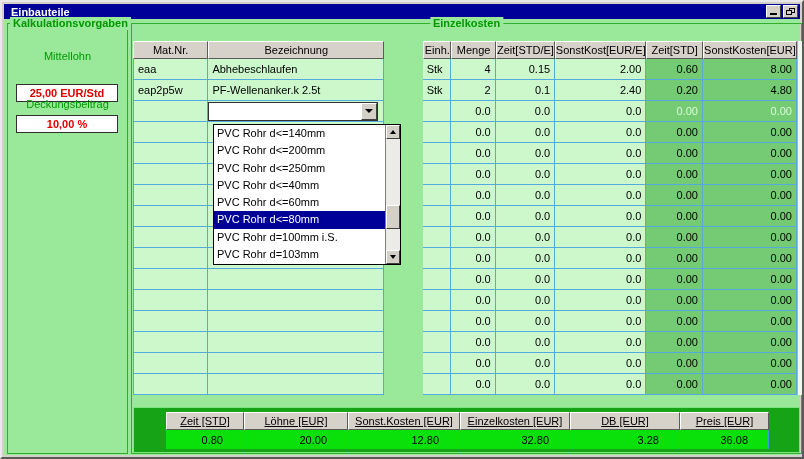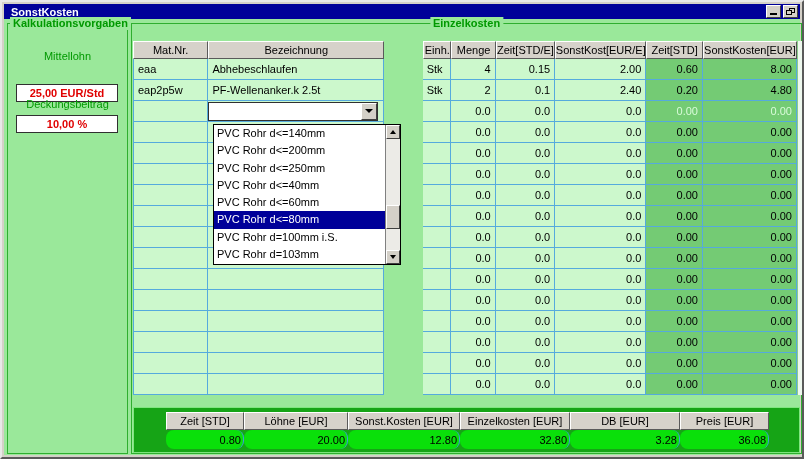--- a/index.html
+++ b/index.html
@@ -103,37 +103,37 @@
   }
   
   .summary{
     position:absolute;left:1px;top:383px;width:667px;height:46px;box-sizing:border-box;
     background:var(--summary-bg,#16a416);border:1px solid #7fe67f;
   }
   .sum-hrow{position:absolute;left:32px;top:4px;display:flex;}
   .sum-hdr{
     box-sizing:border-box;height:18px;background:#d6d2ca;
     border:1px solid;border-color:#ffffff #5a5a5a #5a5a5a #ffffff;
-    display:flex;align-items:center;justify-content:center;white-space:nowrap;cursor:pointer;
+    display:flex;align-items:center;justify-content:center;white-space:nowrap;cursor:pointer;text-decoration:underline;
   }
   .sum-vrow{position:absolute;left:32px;top:22px;display:flex;height:19px;}
   .sum-val{
     box-sizing:border-box;background:var(--summary-value-bg,#0ae00a);
     border-right:1px solid #3b9ddd;display:flex;align-items:center;justify-content:flex-end;
-    padding-right:2px;color:#000;border-radius:8px;
+    padding-right:20px;color:#000;
   }
   .s0{width:78px;}.s1{width:104px;}.s2{width:112px;}.s3{width:110px;}.s4{width:110px;}.s5{width:89px;}
 </style>
 </head>
 <body>
 
 <div class="window">
 
   <div class="titlebar">
-    <span>SonstKosten</span>
+    <span>Einbauteile</span>
     <div class="tb-buttons">
       <div class="tb-btn">
         <span class="glyph-min"></span>
       </div>
       <div class="tb-btn">
         <span class="glyph-restore-back"></span>
         <span class="glyph-restore-front"></span>
       </div>
     </div>
   </div>

